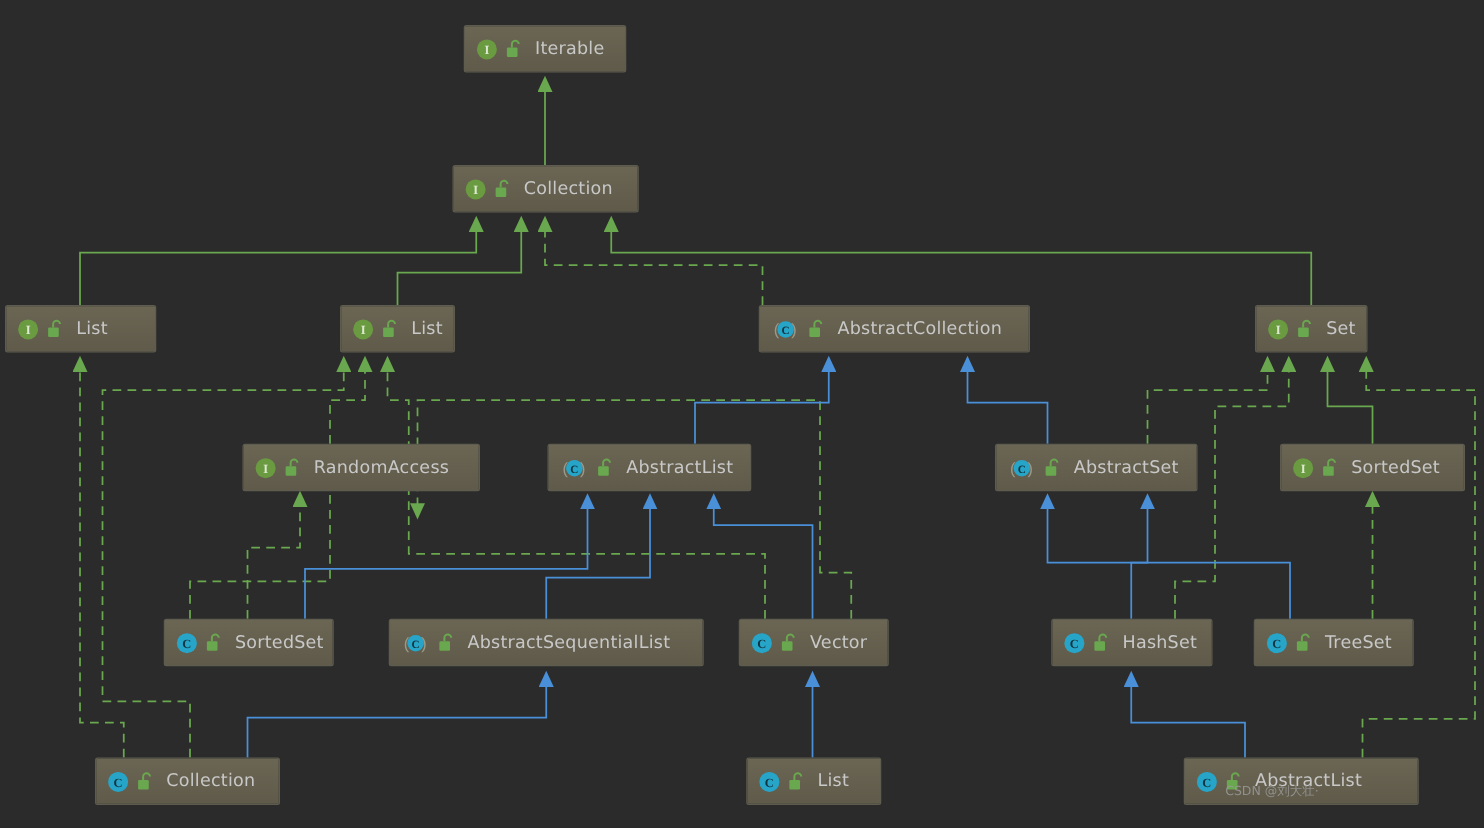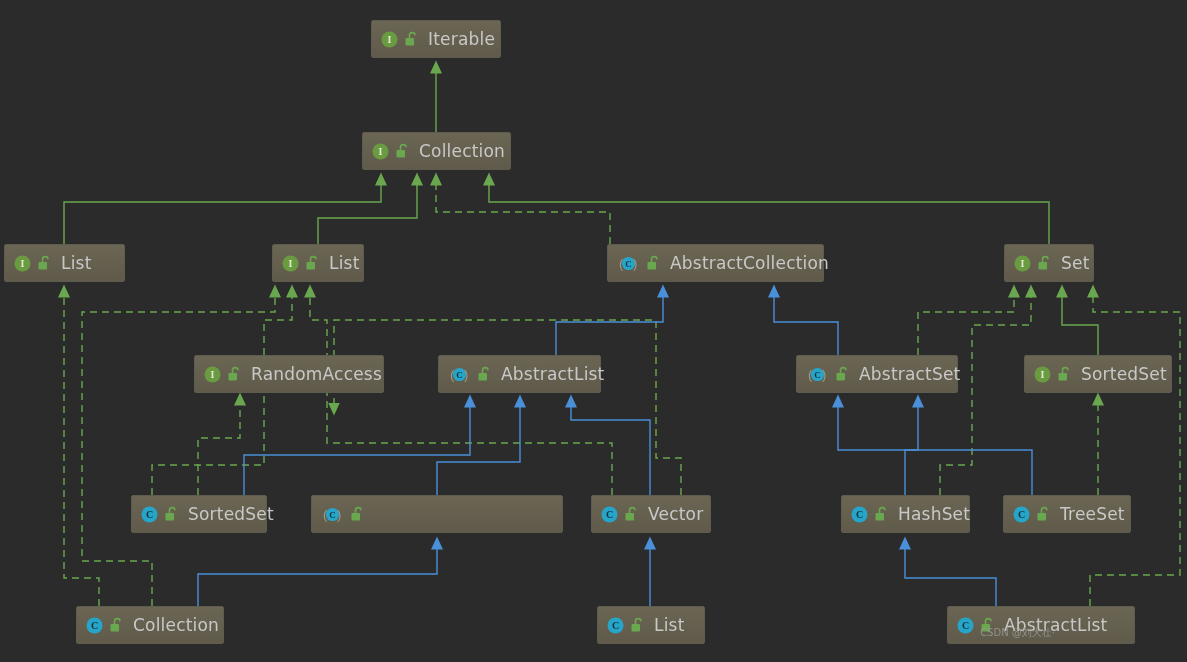--- a/index.html
+++ b/index.html
@@ -4,21 +4,21 @@
 <style>
   html,body{margin:0;padding:0;background:#2b2b2b;}
   #stage{position:relative;width:1187px;height:662px;background:#2b2b2b;overflow:hidden;
          font-family:"DejaVu Sans","Liberation Sans",sans-serif;}
   #edges{position:absolute;left:0;top:0;width:1187px;height:662px;}
   .node{position:absolute;box-sizing:border-box;display:flex;align-items:center;
         height:38px;border:1px solid #5e5c4f;border-radius:2px;
         background:linear-gradient(180deg,#6b6654 0%,#5f5a49 100%);
         padding:0 12px 0 9px;white-space:nowrap;}
   .node .ico{flex:0 0 auto;display:flex;align-items:center;}
-  .node .lbl{color:#c8c8c8;font-size:17px;letter-spacing:.2px;margin-left:10px;}
+  .node .lbl{color:#c8c8c8;font-size:14px;letter-spacing:.2px;margin-left:10px;}
   .wm{position:absolute;color:#9a9a9a;font-size:10px;opacity:.85;white-space:nowrap;}
 </style>
 </head>
 <body>
 
 <div id="stage">
 
   <svg id="edges" viewBox="0 0 1187 662">
     <defs>
       <marker id="ag" markerWidth="14" markerHeight="12" refX="1.5" refY="6" orient="auto" markerUnits="userSpaceOnUse">
@@ -264,20 +264,21 @@
             <text x="11.5" y="12.2" text-anchor="middle" font-size="9" font-weight="bold" font-family="Liberation Serif, serif" fill="#11333f">C</text>
             <text x="16" y="13" font-size="13" font-family="Liberation Sans, sans-serif" fill="#9a9a8c">)</text>
           </svg>
         </span>
         <span class="ico" style="margin-left: 6px;">
           <svg width="14" height="16" viewBox="0 0 14 16">
             <path d="M5.5,7 V4.6 A2.6,2.6 0 0 1 11,4.2" fill="none" stroke="#6aa84f" stroke-width="1.6"></path>
             <rect x="1.5" y="7" width="8.5" height="7.5" rx="1" fill="#6aa84f"></rect>
           </svg>
         </span>
+        <span class="lbl">AbstractSequentialList</span>
       </div>
       <div class="node" style="left: 591px; top: 495px; width: 120px;">
         <span class="ico">
           <svg width="17" height="17" viewBox="0 0 17 17">
             <circle cx="8.5" cy="8.5" r="8" fill="#27a5c9"></circle>
             <text x="8.5" y="12.4" text-anchor="middle" font-size="10" font-weight="bold" font-family="Liberation Serif, serif" fill="#11333f">C</text>
           </svg>
         </span>
         <span class="ico" style="margin-left: 6px;">
           <svg width="14" height="16" viewBox="0 0 14 16">

